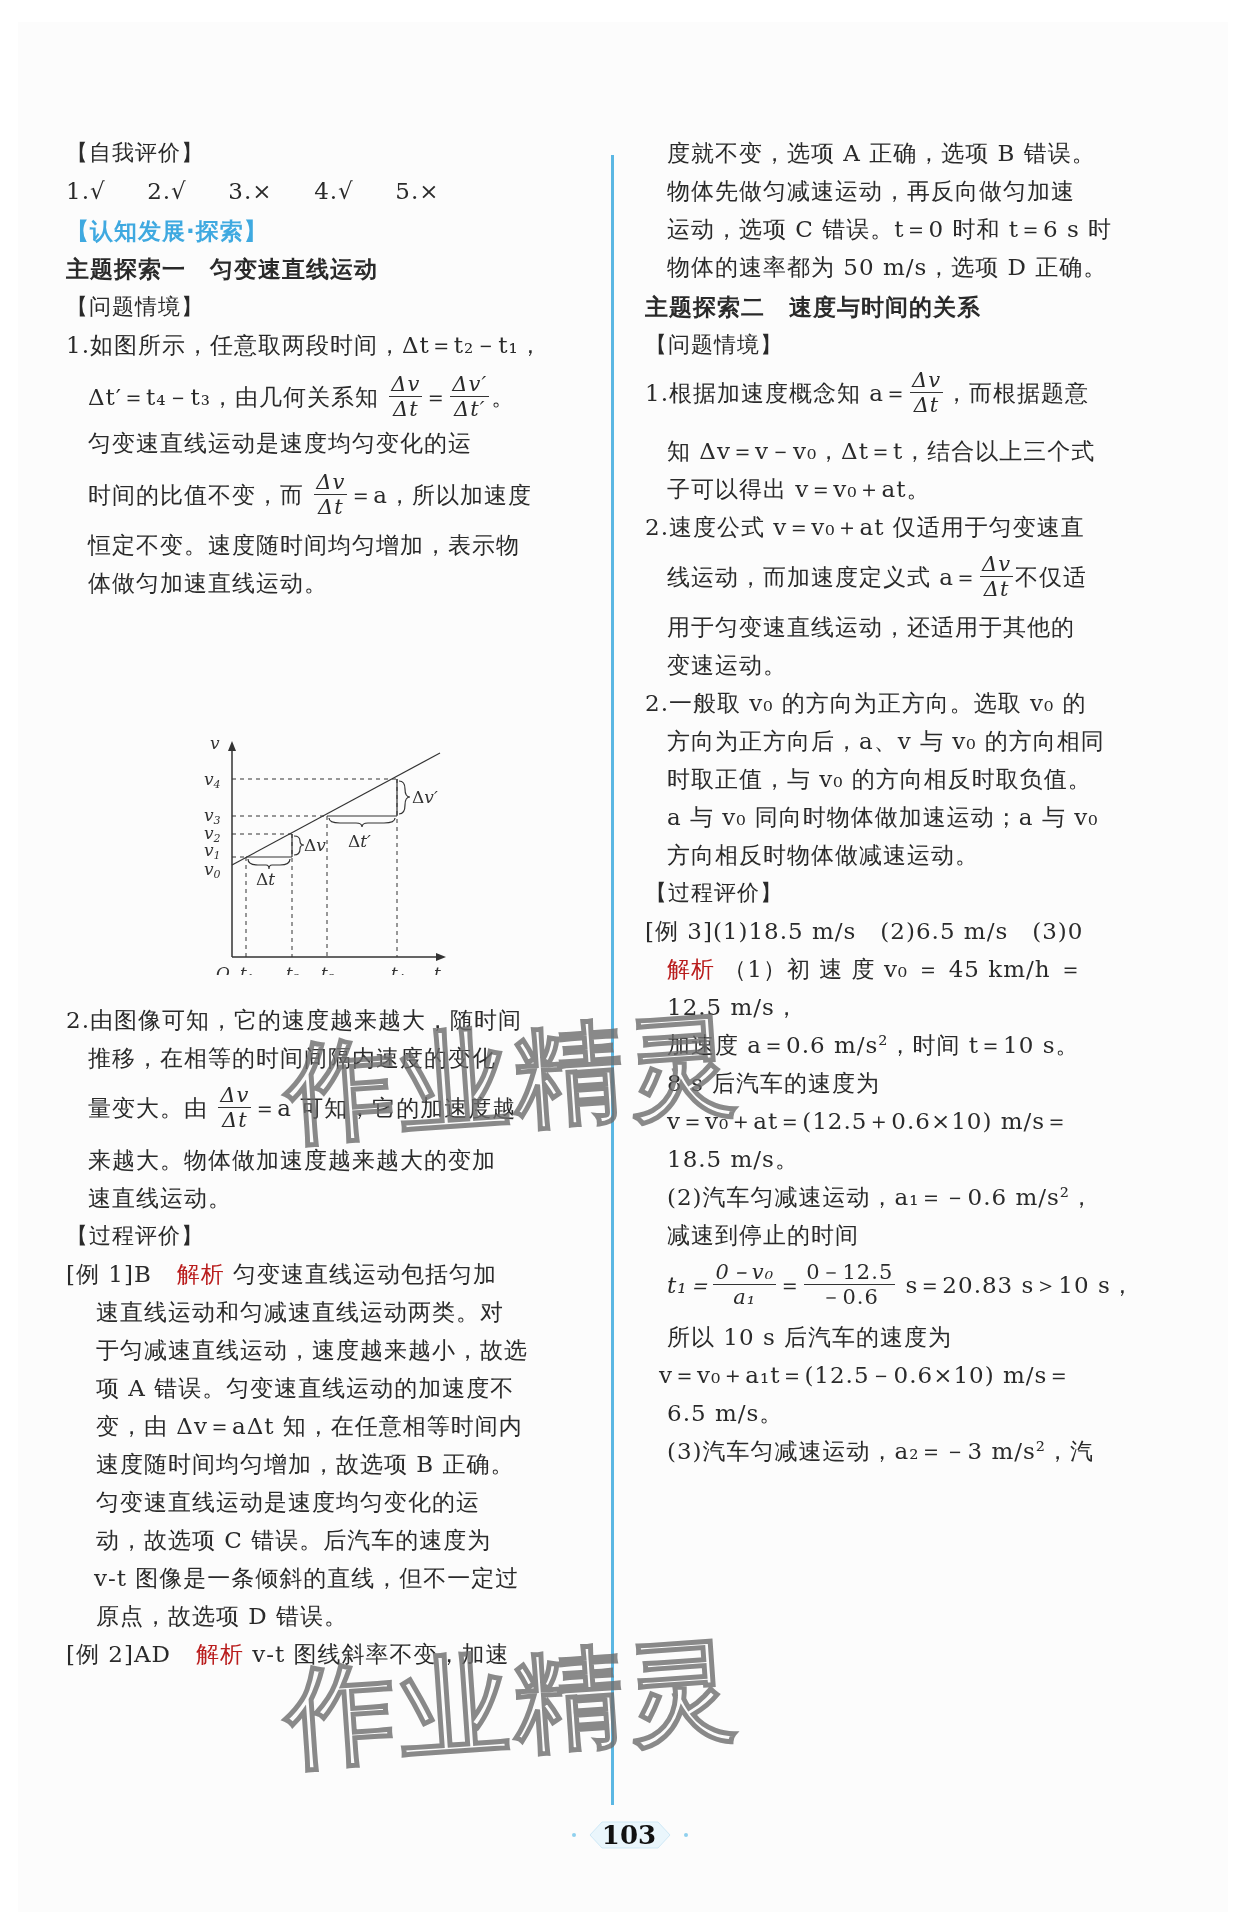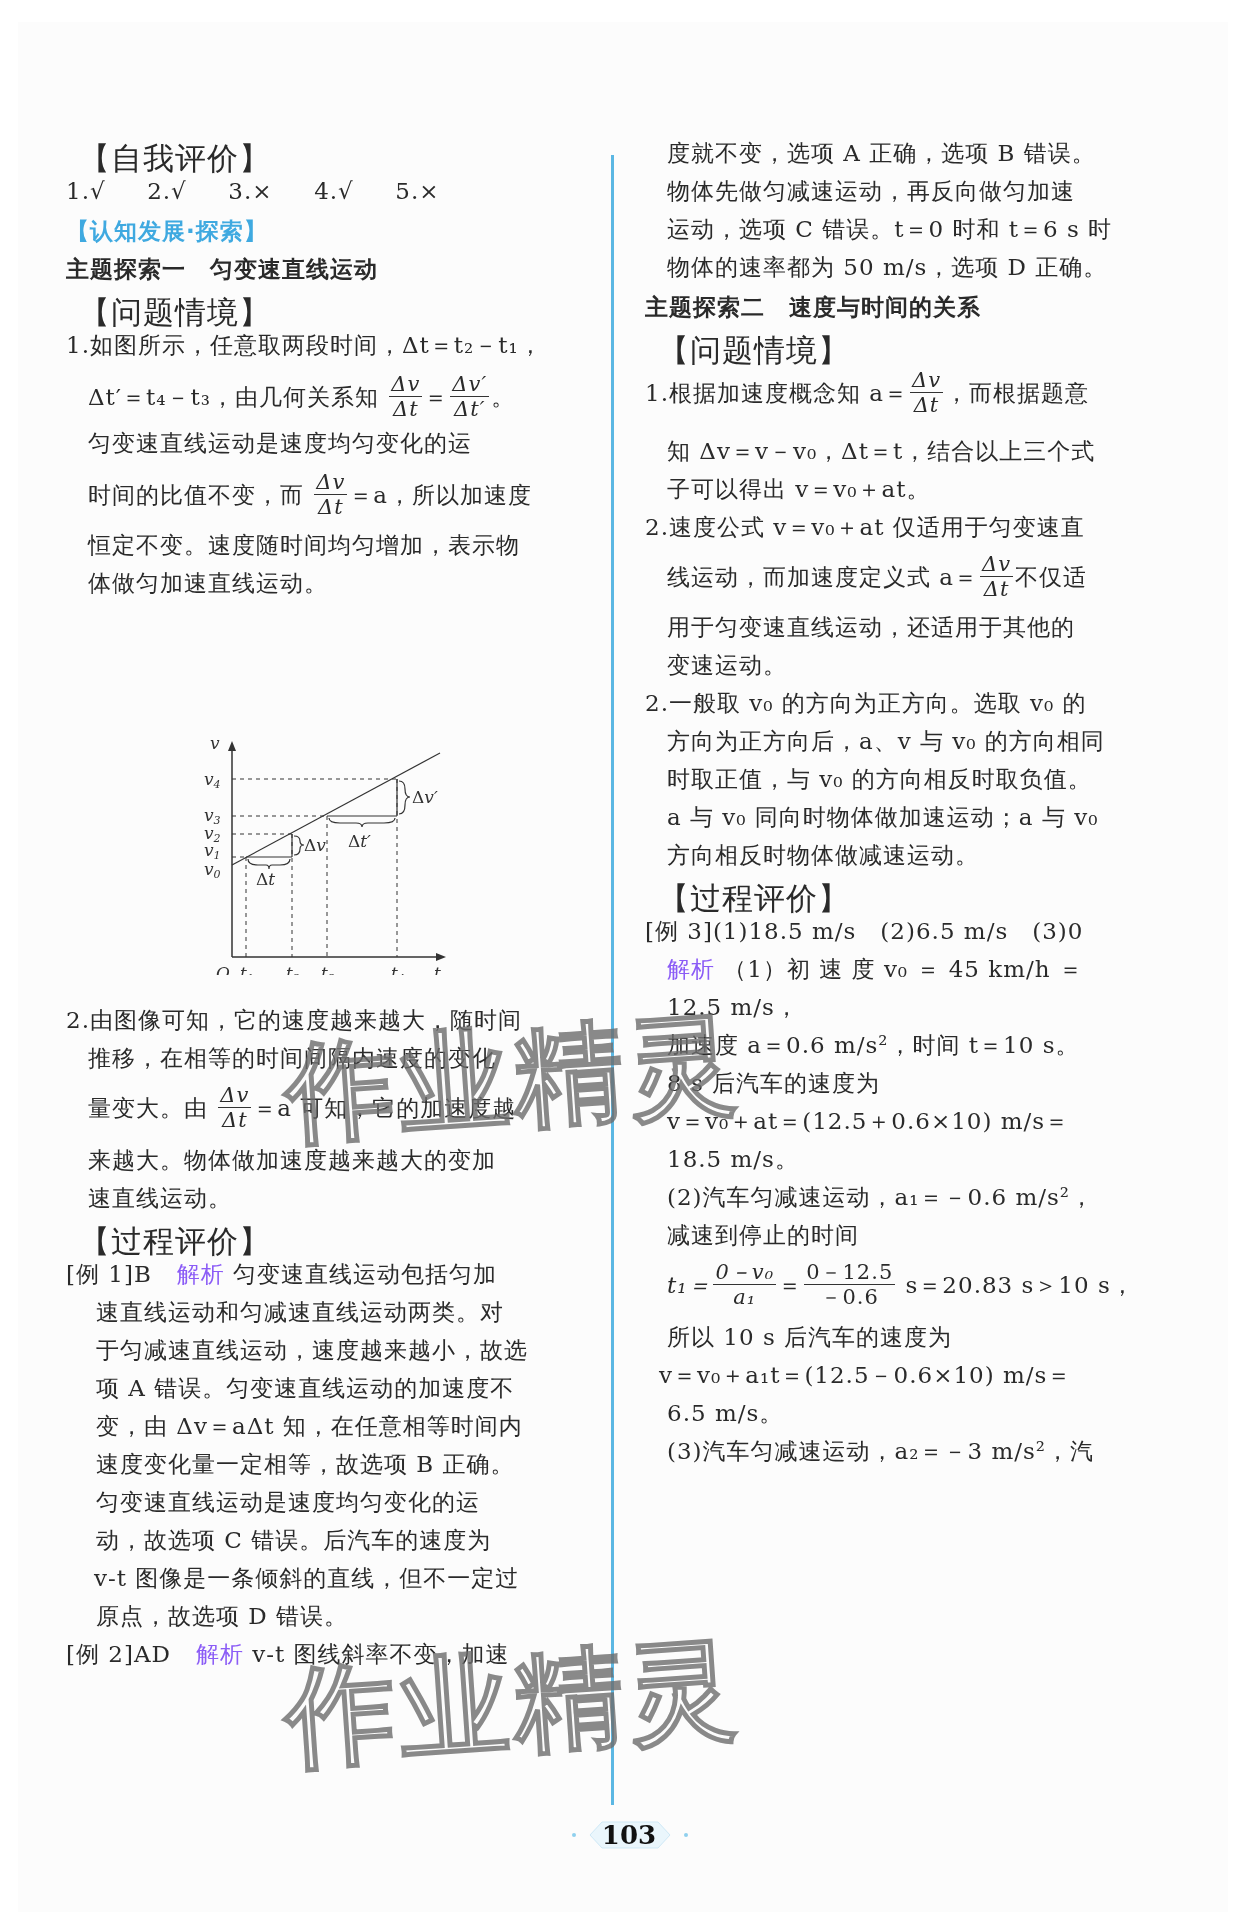--- a/index.html
+++ b/index.html
@@ -10,24 +10,24 @@
     color: #2a2a2a;
   }
   .page {
     position: absolute; left: 18px; top: 22px; width: 1210px; height: 1890px;
     background: #fcfcfc;
   }
   .col { position: absolute; font-size: 23px; }
   .col-left { left: 66px; top: 150px; width: 520px; }
   .col-right { left: 645px; top: 150px; width: 520px; }
   .line { position: absolute; white-space: nowrap; letter-spacing: 1px; }
-  .h-bracket { font-family: Liberation Serif, serif; font-size: 31px; margin-left: 13px; }
+  .h-bracket { font-family: Liberation Serif, serif; font-size: 22px; }
   .h-blue { color: #3fa9e0; font-weight: bold; font-family: "DejaVu Sans", "Liberation Sans", sans-serif; }
   .h-topic { font-weight: bold; font-family: "DejaVu Sans", "Liberation Sans", sans-serif; }
-  .kw-blue { color: #8b5cf6; }
+  .kw-blue { color: #b91c1c; }
   .math { font-style: italic; }
   .frac {
     display: inline-block; vertical-align: middle; text-align: center;
     position: relative; top: -2px; margin: 0 2px; font-size: 21px;
   }
   .frac .num { display: block; border-bottom: 1px solid #333; padding: 0 2px; line-height: 24px; }
   .frac .den { display: block; line-height: 24px; }
   .divider {
     position: absolute; left: 611px; top: 155px; width: 3px; height: 1650px;
     background: #5bb7e3;
@@ -143,21 +143,21 @@
   <div class="line h-bracket" style="left:0;top:216px">【过程评价】</div>
   <div class="line" style="left:0;top:254px">
     <span>[例 1]B</span>&nbsp;&nbsp;
     <span class="kw-blue">解析</span>
     <span>匀变速直线运动包括匀加</span>
   </div>
   <div class="line" style="left:30px;top:292px">速直线运动和匀减速直线运动两类。对</div>
   <div class="line" style="left:30px;top:330px">于匀减速直线运动，速度越来越小，故选</div>
   <div class="line" style="left:30px;top:368px">项 A 错误。匀变速直线运动的加速度不</div>
   <div class="line" style="left:30px;top:406px">变，由 Δv＝aΔt 知，在任意相等时间内</div>
-  <div class="line" style="left:30px;top:444px">速度变化量一定相等，故选项 B 正确。</div>
+  <div class="line" style="left:30px;top:444px">速度随时间均匀增加，故选项 B 正确。</div>
   <div class="line" style="left:30px;top:482px">匀变速直线运动是速度均匀变化的运</div>
   <div class="line" style="left:30px;top:520px">动，故选项 C 错误。后汽车的速度为</div>
   <div class="line" style="left:28px;top:558px">v-t 图像是一条倾斜的直线，但不一定过</div>
   <div class="line" style="left:30px;top:596px">原点，故选项 D 错误。</div>
   <div class="line" style="left:0;top:634px">
     <span>[例 2]AD</span>&nbsp;&nbsp;
     <span class="kw-blue">解析</span>
     <span>v-t 图线斜率不变，加速</span>
   </div>
 </div>

